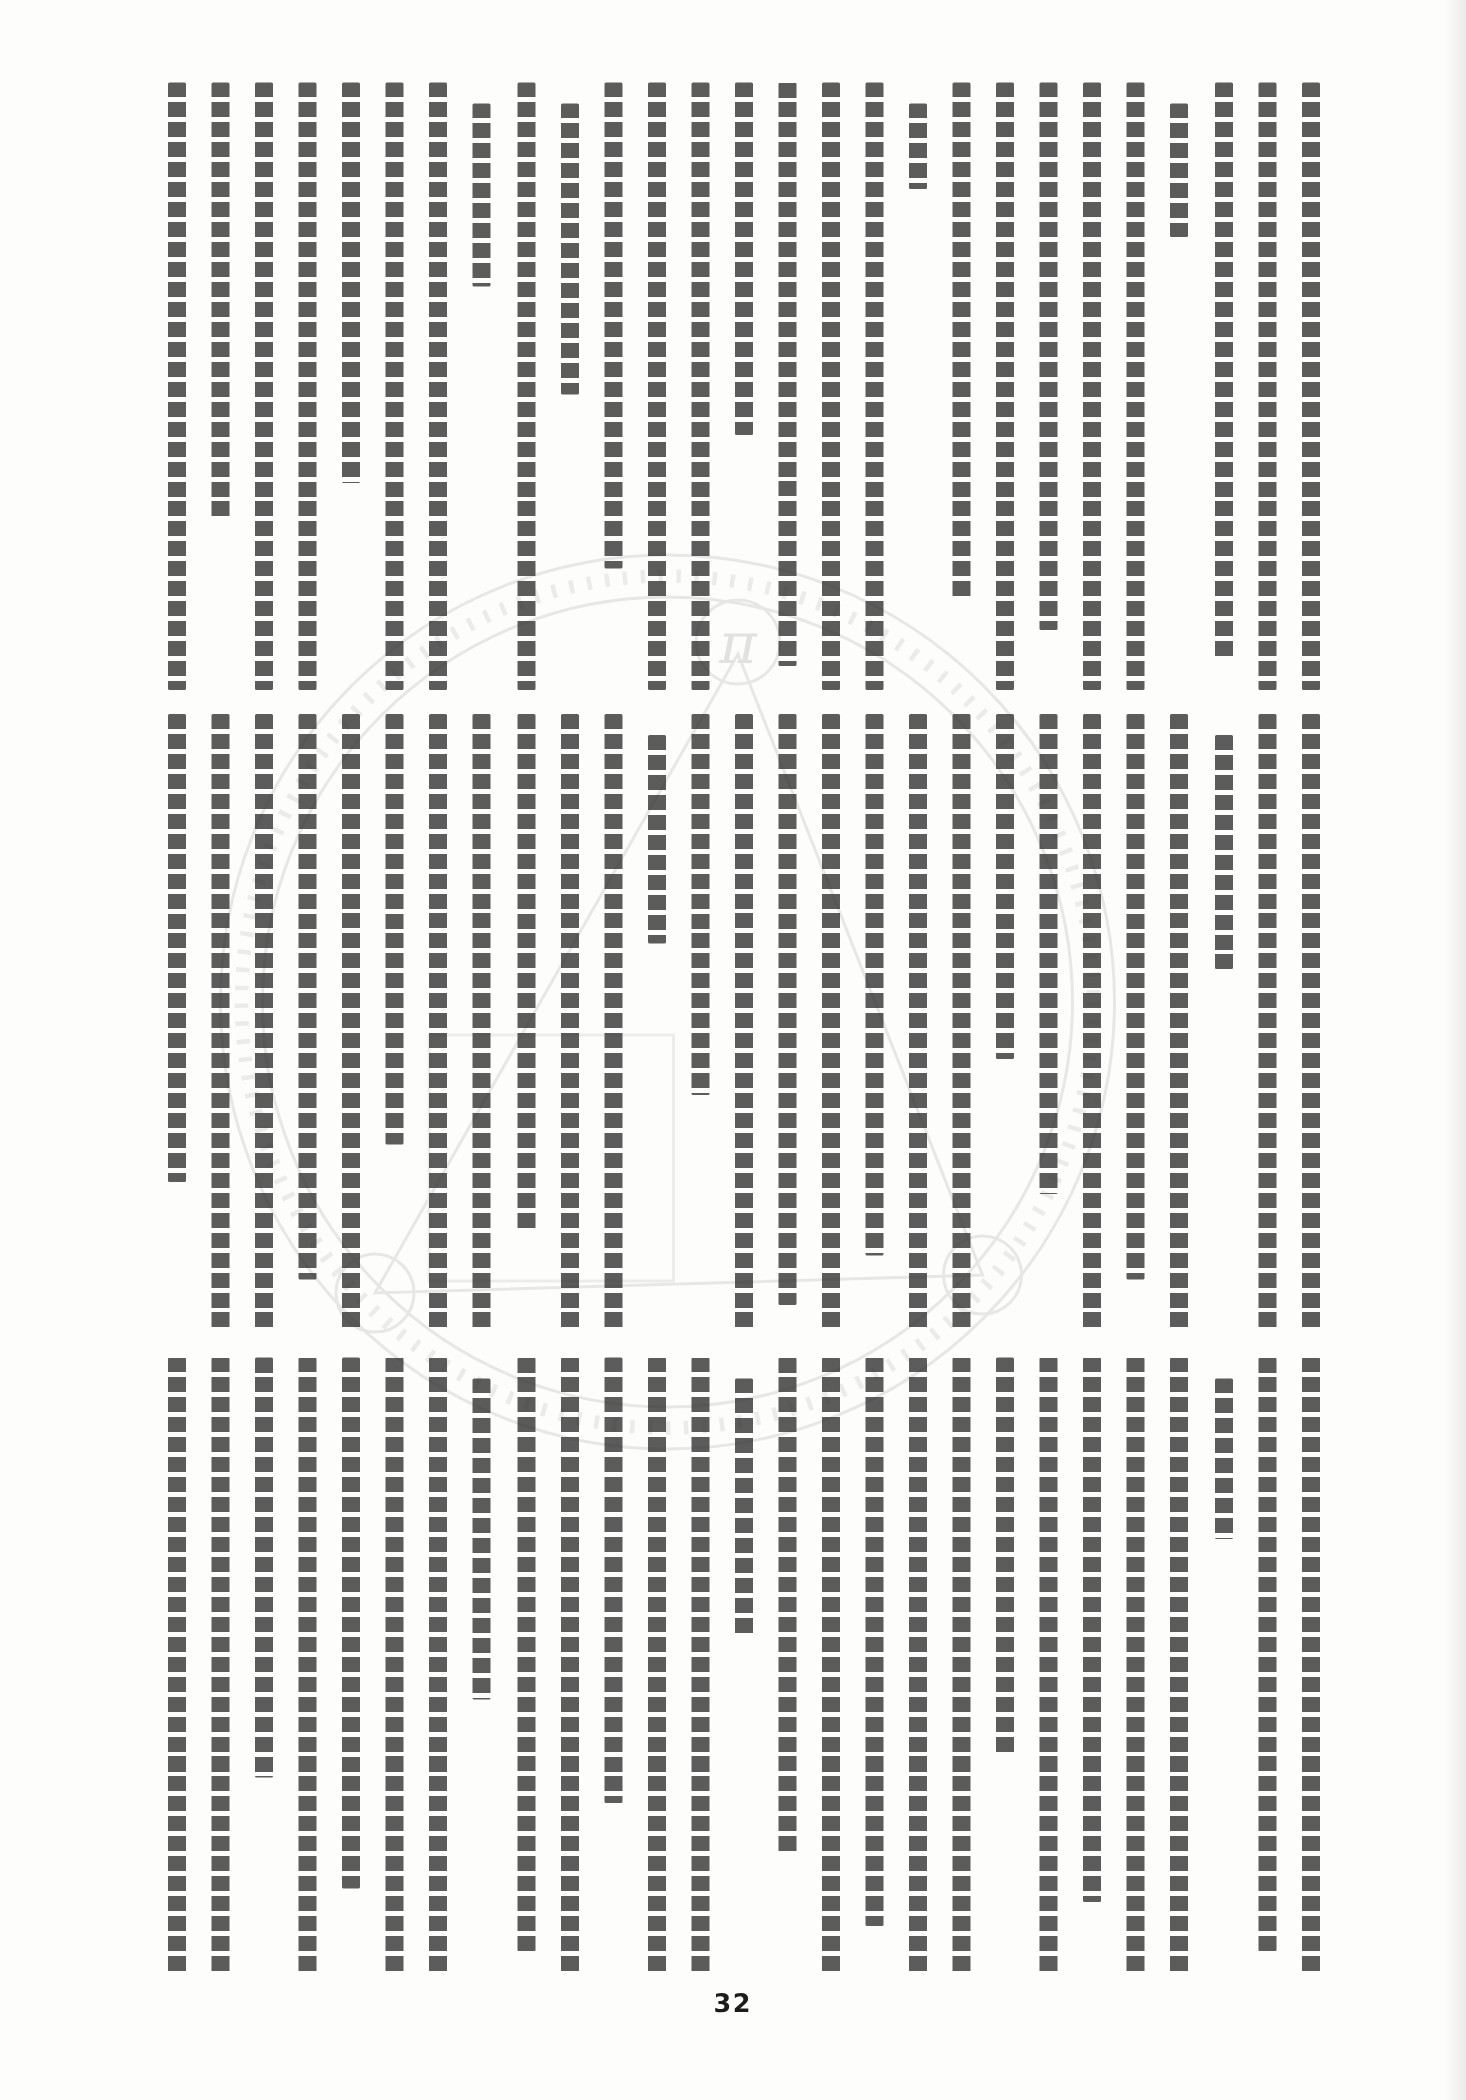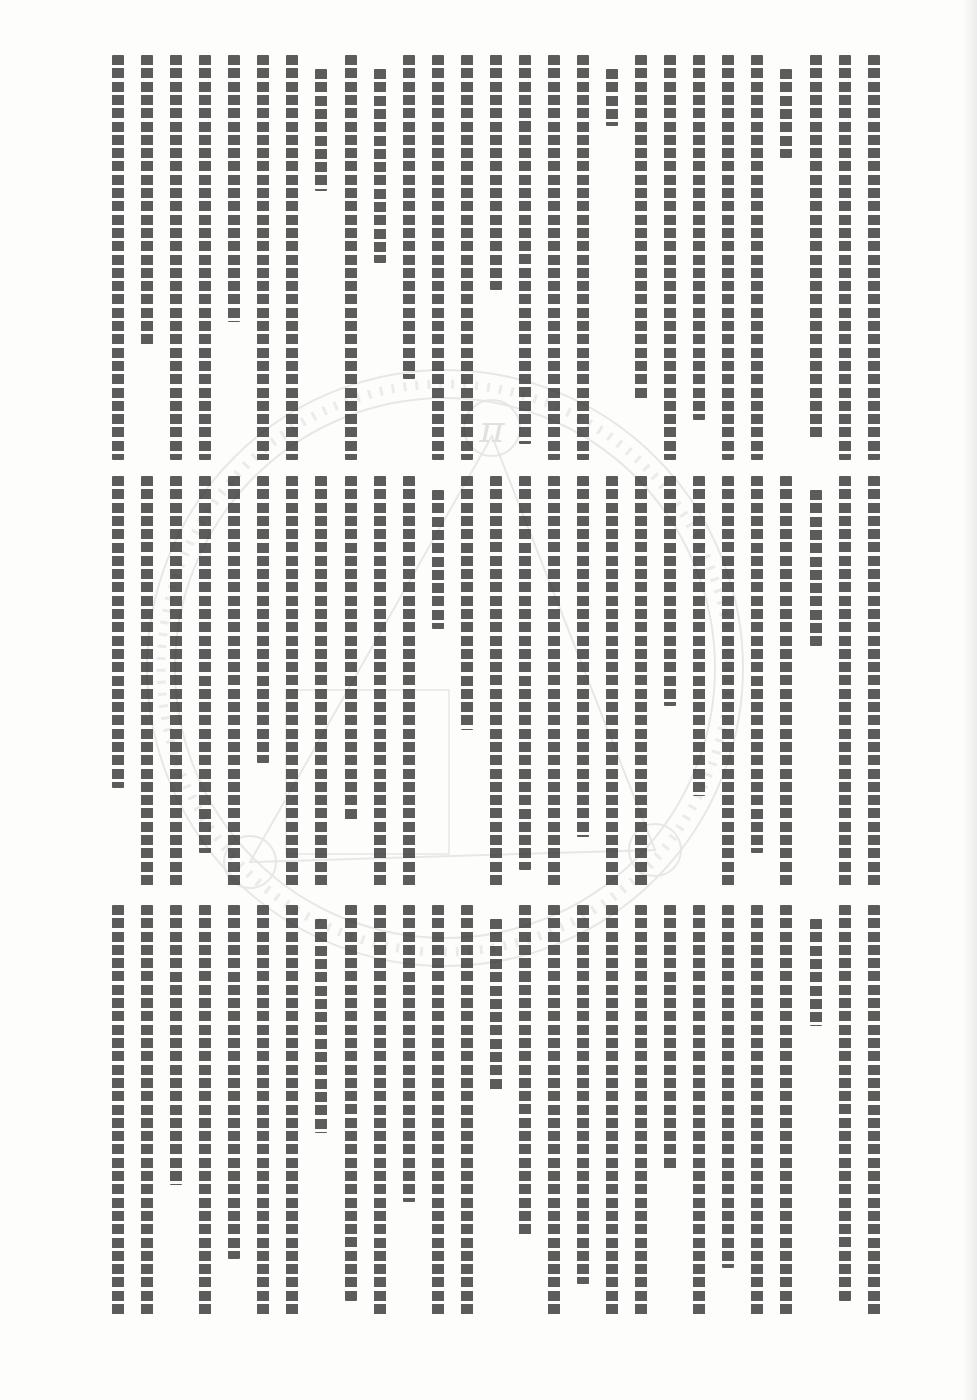--- a/index.html
+++ b/index.html
@@ -171,15 +171,16 @@
       <div class="col" style="margin-top: 14px; height: 52%;"></div>
       <div class="col" style="margin-top: 0px; height: 100%;"></div>
       <div class="col" style="margin-top: 0px; height: 100%;"></div>
       <div class="col" style="margin-top: 0px; height: 86%;"></div>
       <div class="col" style="margin-top: 0px; height: 100%;"></div>
       <div class="col" style="margin-top: 0px; height: 68%;"></div>
       <div class="col" style="margin-top: 0px; height: 100%;"></div>
       <div class="col" style="margin-top: 0px; height: 100%;"></div>
     </div>
 
+  <div class="page-number">32</div>
 
   <div class="edge-shade"></div>
 </div>
 
 </body></html>

